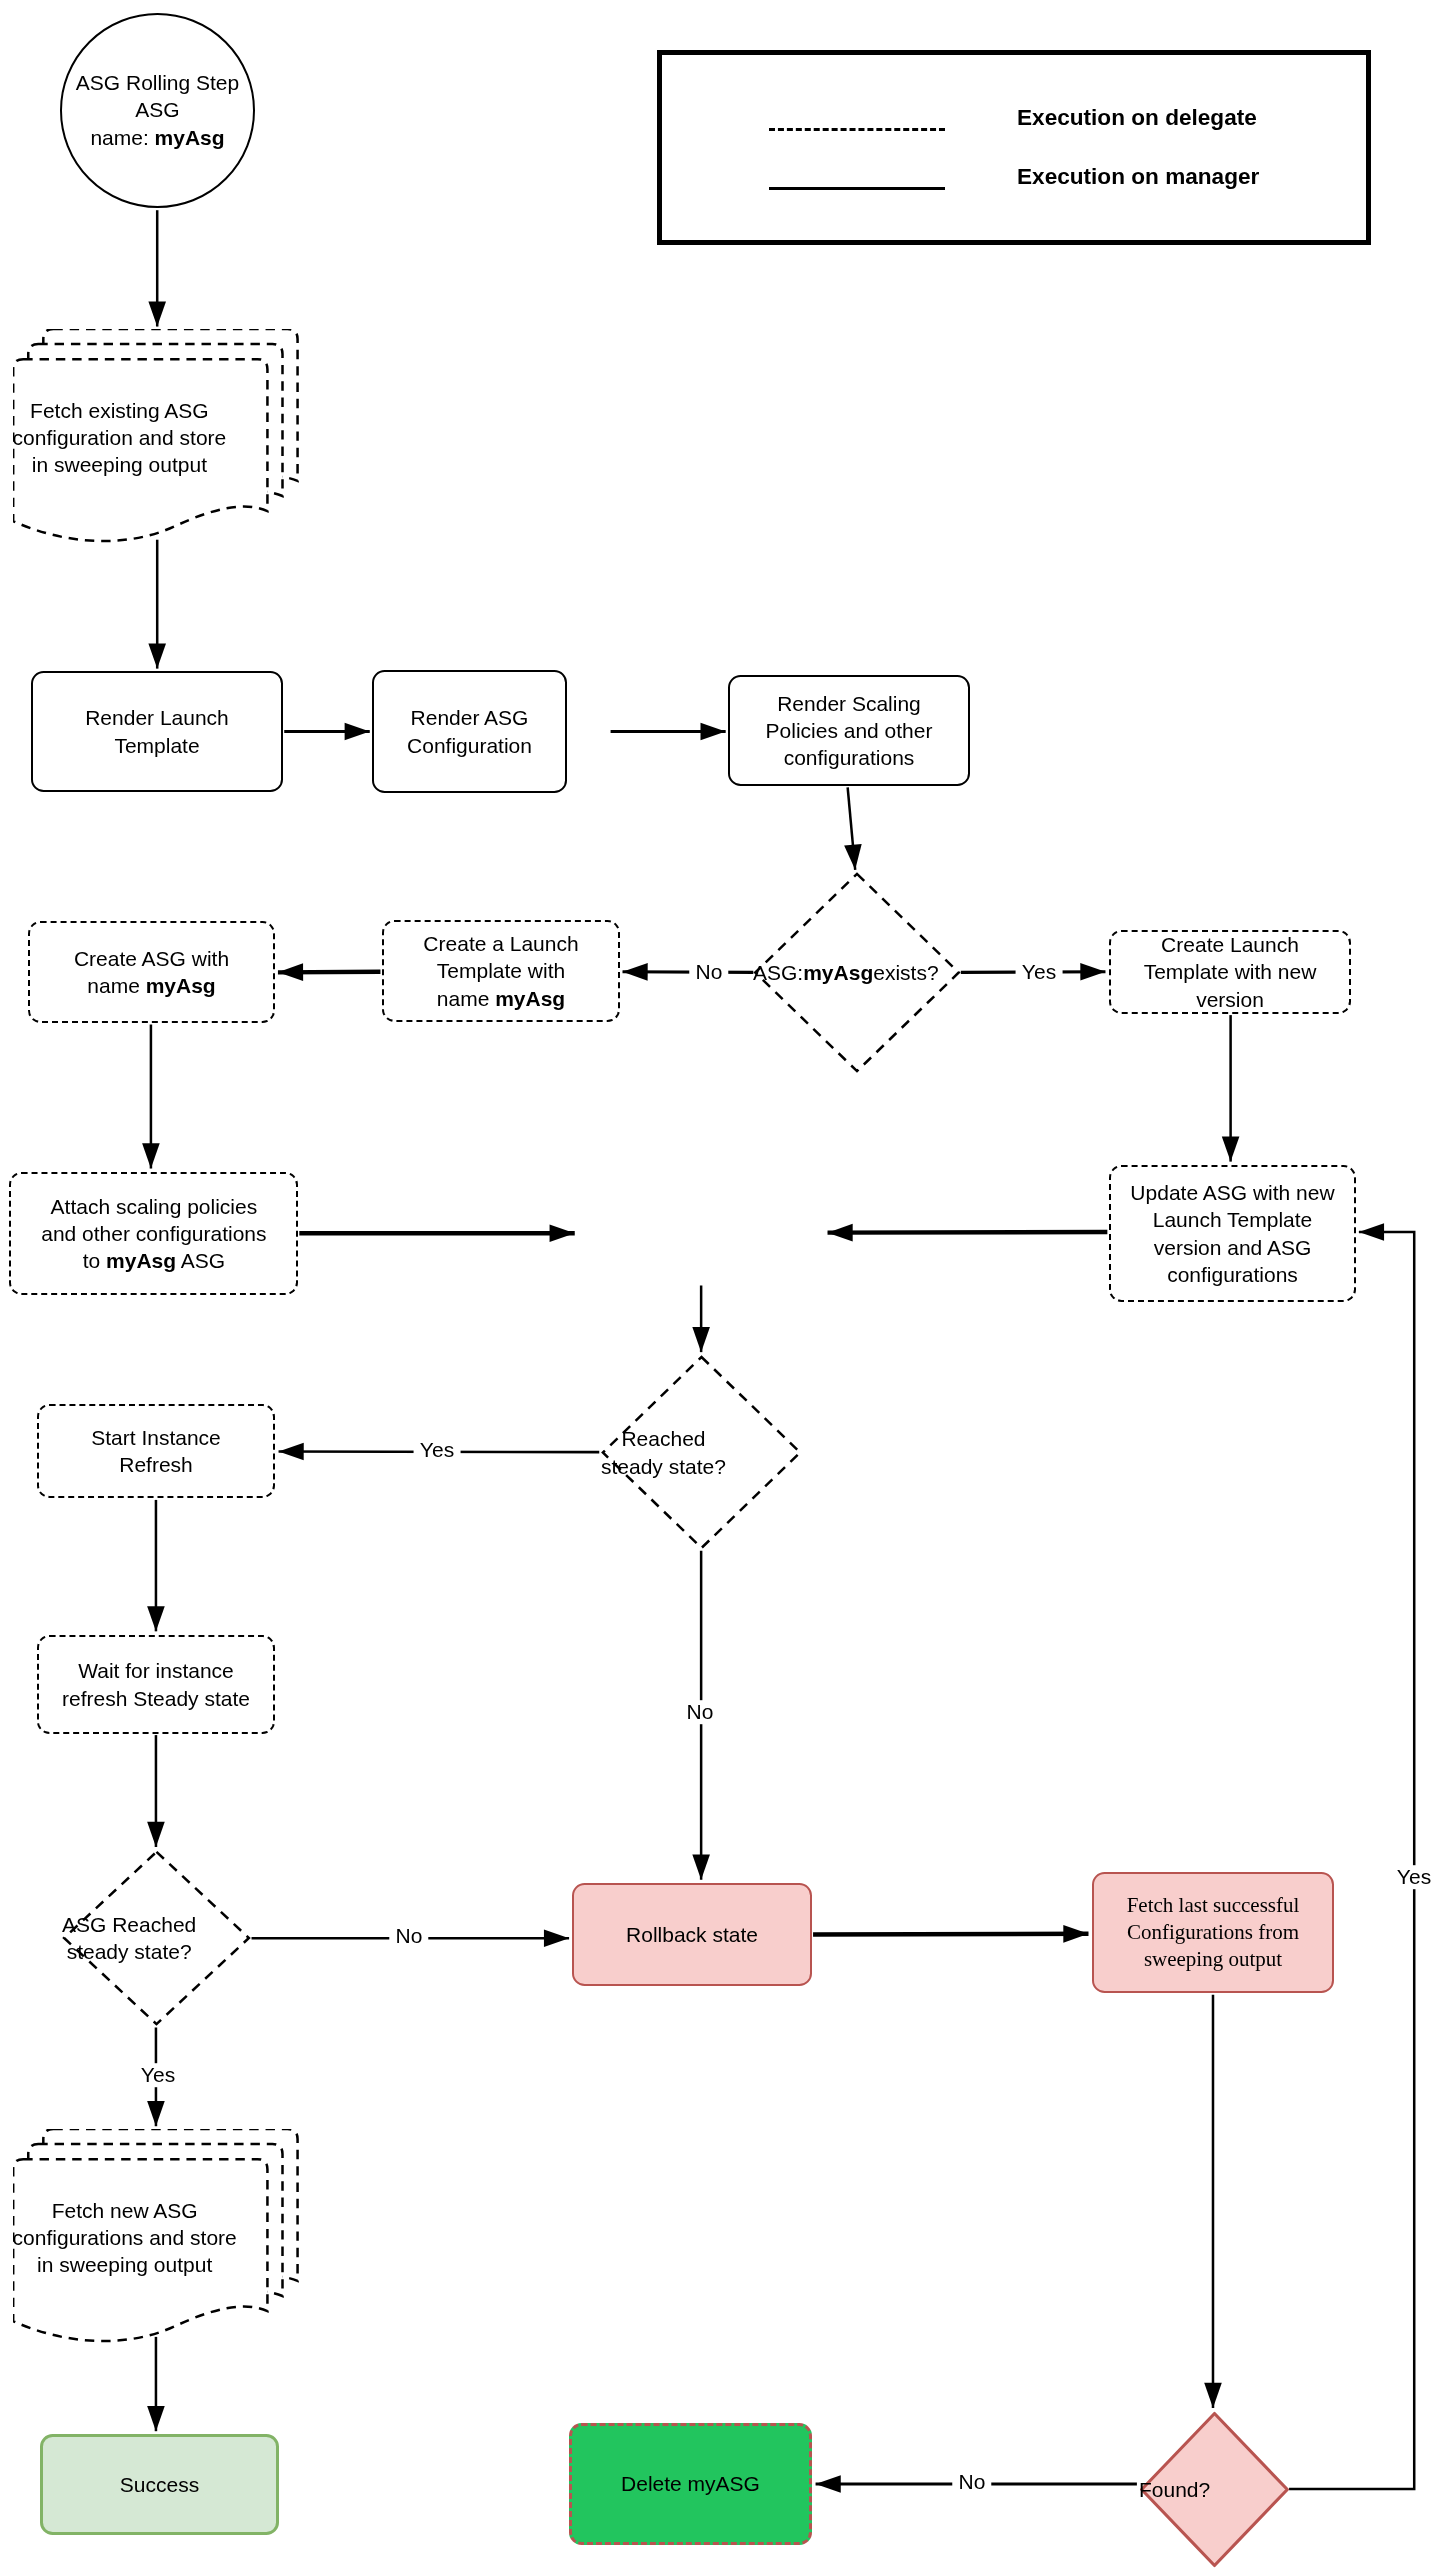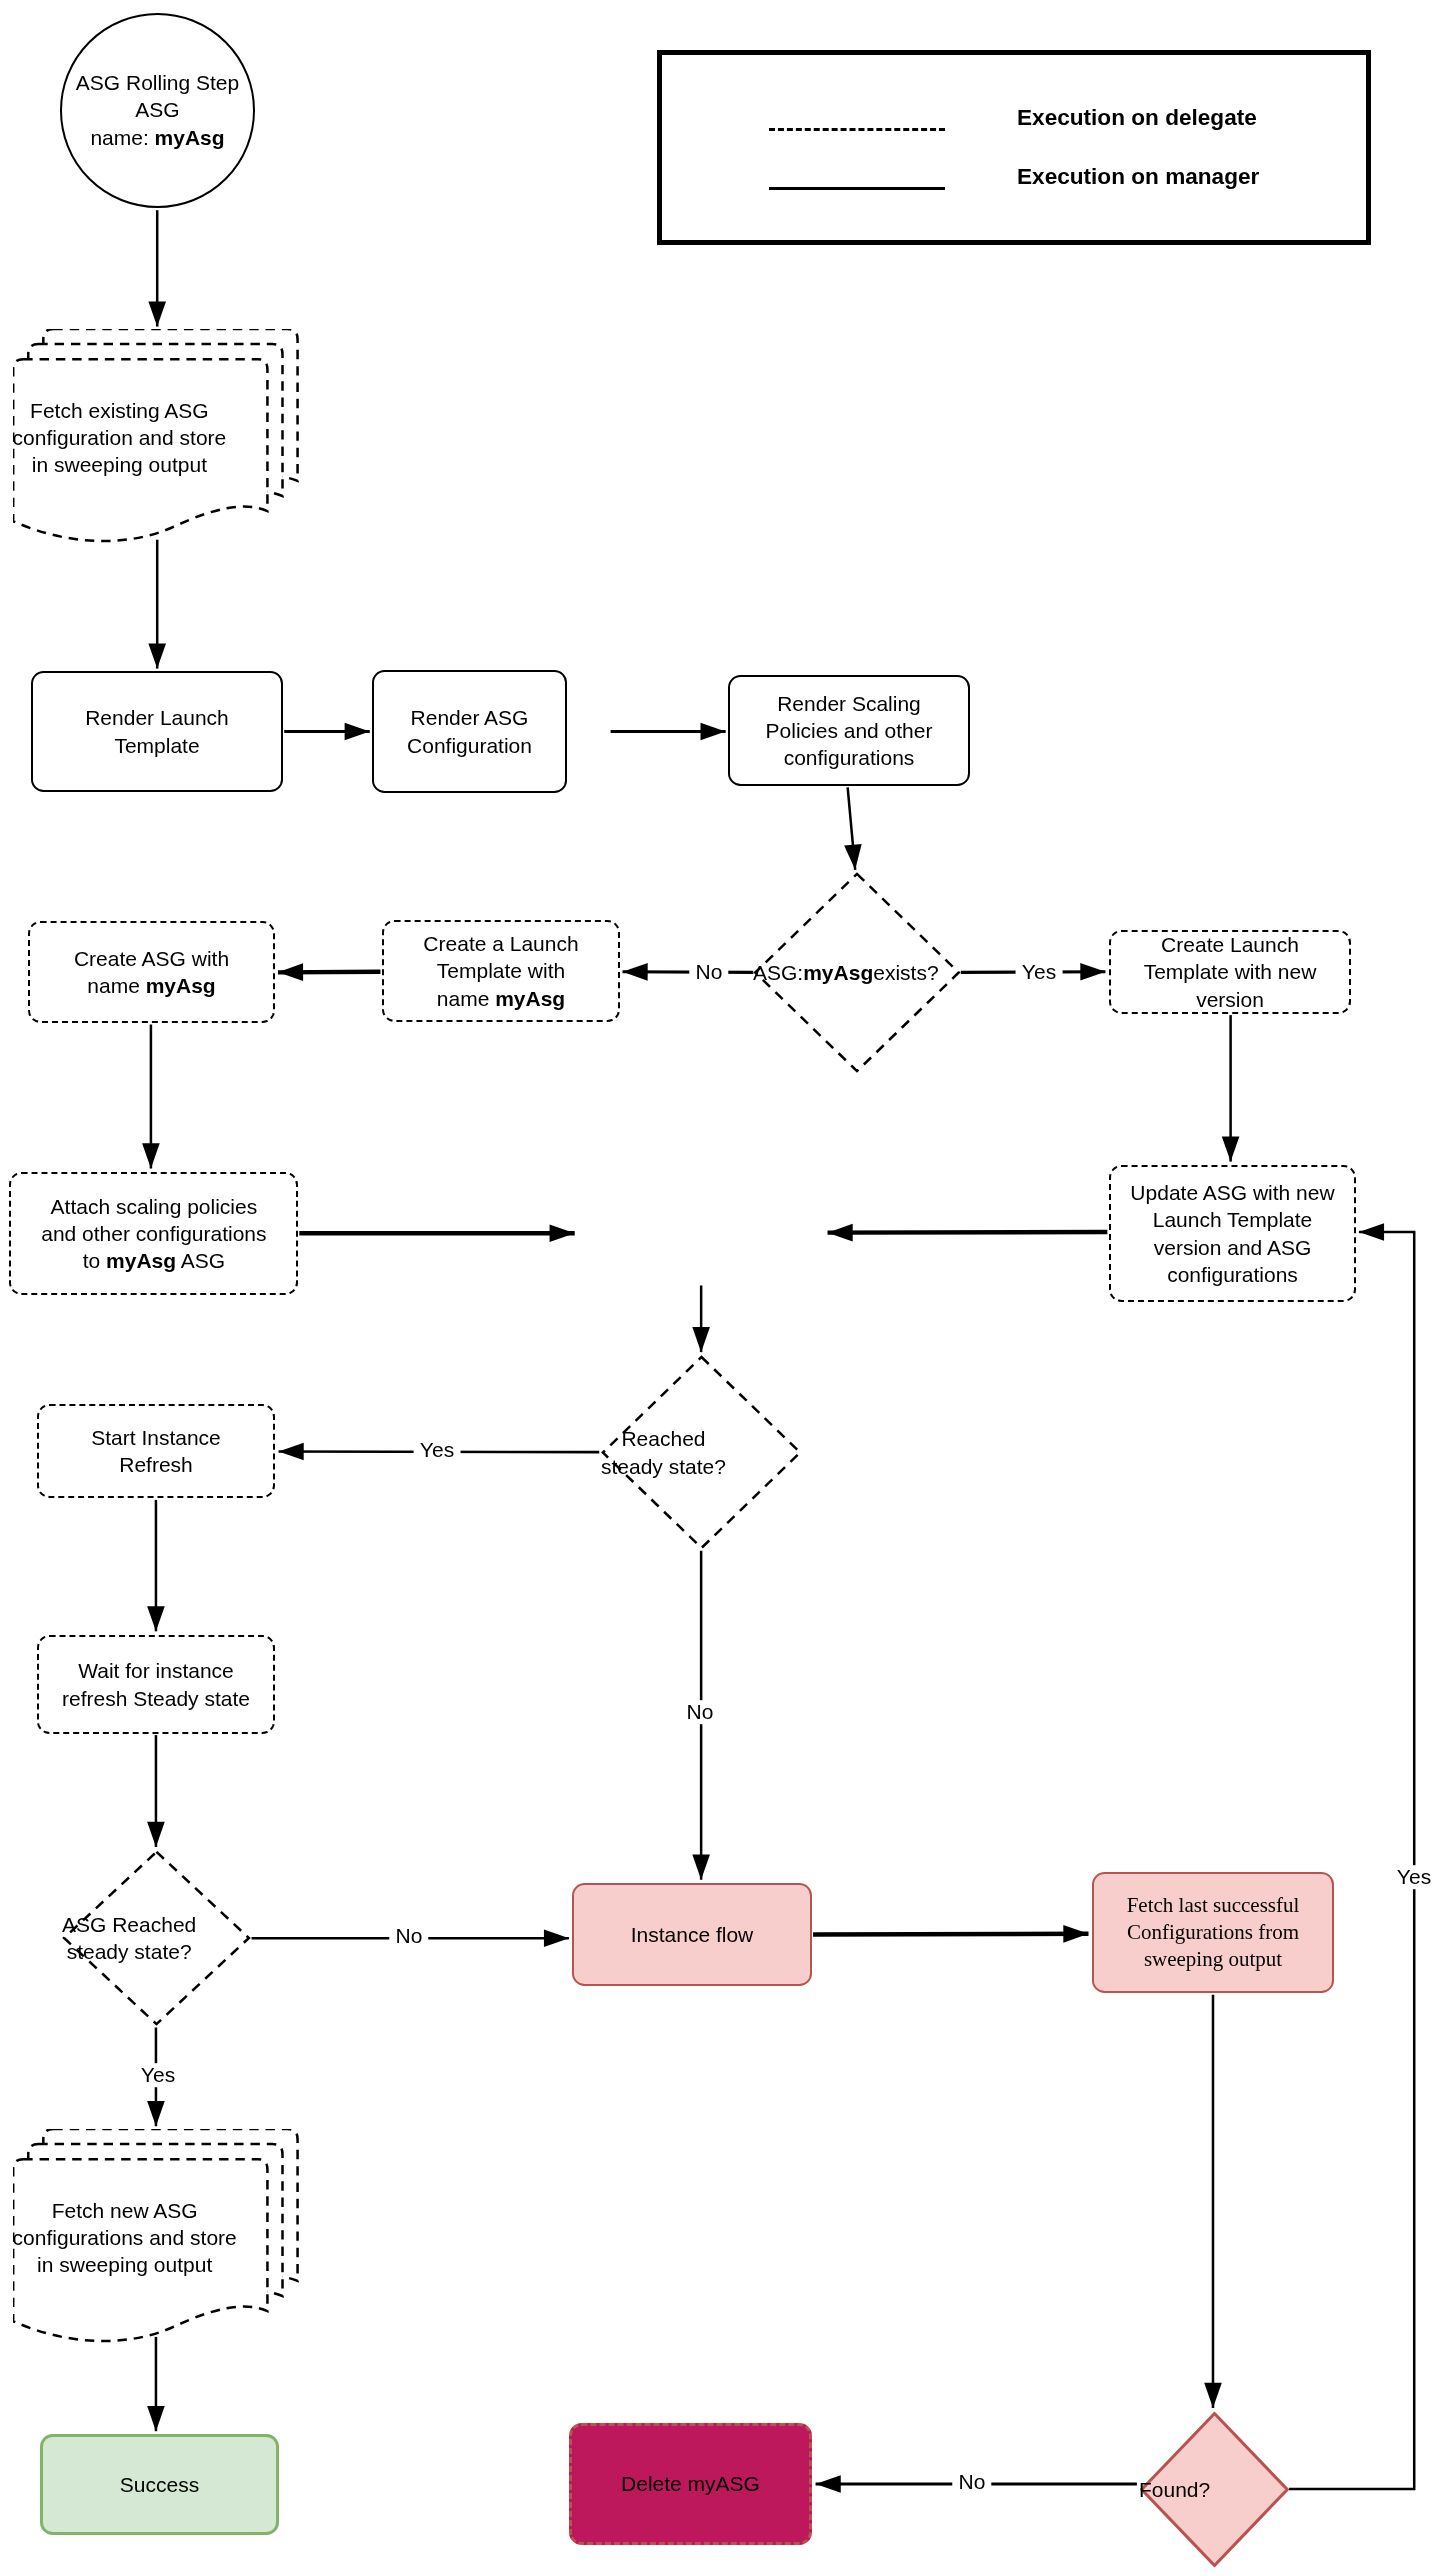--- a/index.html
+++ b/index.html
@@ -10,21 +10,21 @@
   .w4{stroke-width:4px;}
   .w5{stroke-width:5px;}
   .w7{stroke-width:7px;}
 
   .node{position:absolute;display:flex;align-items:center;justify-content:center;
         text-align:center;font-size:21px;line-height:1.3;white-space:pre-line;
         box-sizing:border-box;background:#fff;padding:3.8px;}
   .box{border:2.5px dashed #000;border-radius:12.6px;}
   .box.solidb{border-style:solid;}
   .pinkbox{background:#f8cecc;border:2.5px solid #b85450;border-radius:12.6px;}
-  .pinkdash{background:#be185d;border:3.1px dashed #b85450;border-radius:12.6px;}
+  .pinkdash{background:#22c55e;border:3.1px dashed #b85450;border-radius:12.6px;}
   .greenbox{background:#d5e8d4;border:3.1px solid #82b366;border-radius:12.6px;}
   .circle{border:2.5px solid #000;border-radius:50%;}
 
   .shape{position:absolute;background:transparent;padding:0;border:none;}
   .shape svg{position:absolute;left:0;top:0;}
   .shape .label{position:absolute;left:0;top:0;width:100%;height:100%;display:flex;
         align-items:center;justify-content:flex-start;text-align:center;font-size:21px;
         line-height:1.3;white-space:pre-line;}
   .mdoc .label{left:0;top:30px;width:255px;height:157px;}
 
@@ -151,21 +151,21 @@
 refresh Steady state</span></span></div>
 
   <div class="shape" style="left:62px;top:1850px;width:189px;height:176px;">
     <svg width="189" height="176" viewBox="0 0 300 280">
       <polygon points="150,3 297,140 150,277 3,140" fill="#fff" stroke="#000" stroke-width="4" stroke-dasharray="16 12"></polygon>
     </svg>
     <div class="label"><span>ASG Reached
 steady state?</span></div>
   </div>
 
-  <div class="node pinkbox" style="left:572px;top:1883px;width:240px;height:103px;"><span><span>Instance flow</span></span></div>
+  <div class="node pinkbox" style="left:572px;top:1883px;width:240px;height:103px;"><span><span>Rollback state</span></span></div>
   <div class="node pinkbox" style="left:1092px;top:1872px;width:242px;height:121px;font-family:Liberation Serif, serif;"><span><span>Fetch last successful
 Configurations from
 sweeping output</span></span></div>
 
   <div class="shape mdoc" style="left:12.6px;top:2129px;width:286px;height:226px;">
     <svg width="286" height="226" viewBox="0 0 455 360">
       <g fill="#fff" stroke="#000" stroke-width="4" stroke-dasharray="15 11">
         <path transform="translate(48,0)" d="M16,0 H389 Q405,0 405,16 V242 C368,226 318,238 258,266 C178,303 78,294 0,258 V16 Q0,0 16,0 Z"></path>
         <path transform="translate(24,24)" d="M16,0 H389 Q405,0 405,16 V242 C368,226 318,238 258,266 C178,303 78,294 0,258 V16 Q0,0 16,0 Z"></path>
         <path transform="translate(0,48)" d="M16,0 H389 Q405,0 405,16 V242 C368,226 318,238 258,266 C178,303 78,294 0,258 V16 Q0,0 16,0 Z"></path>

